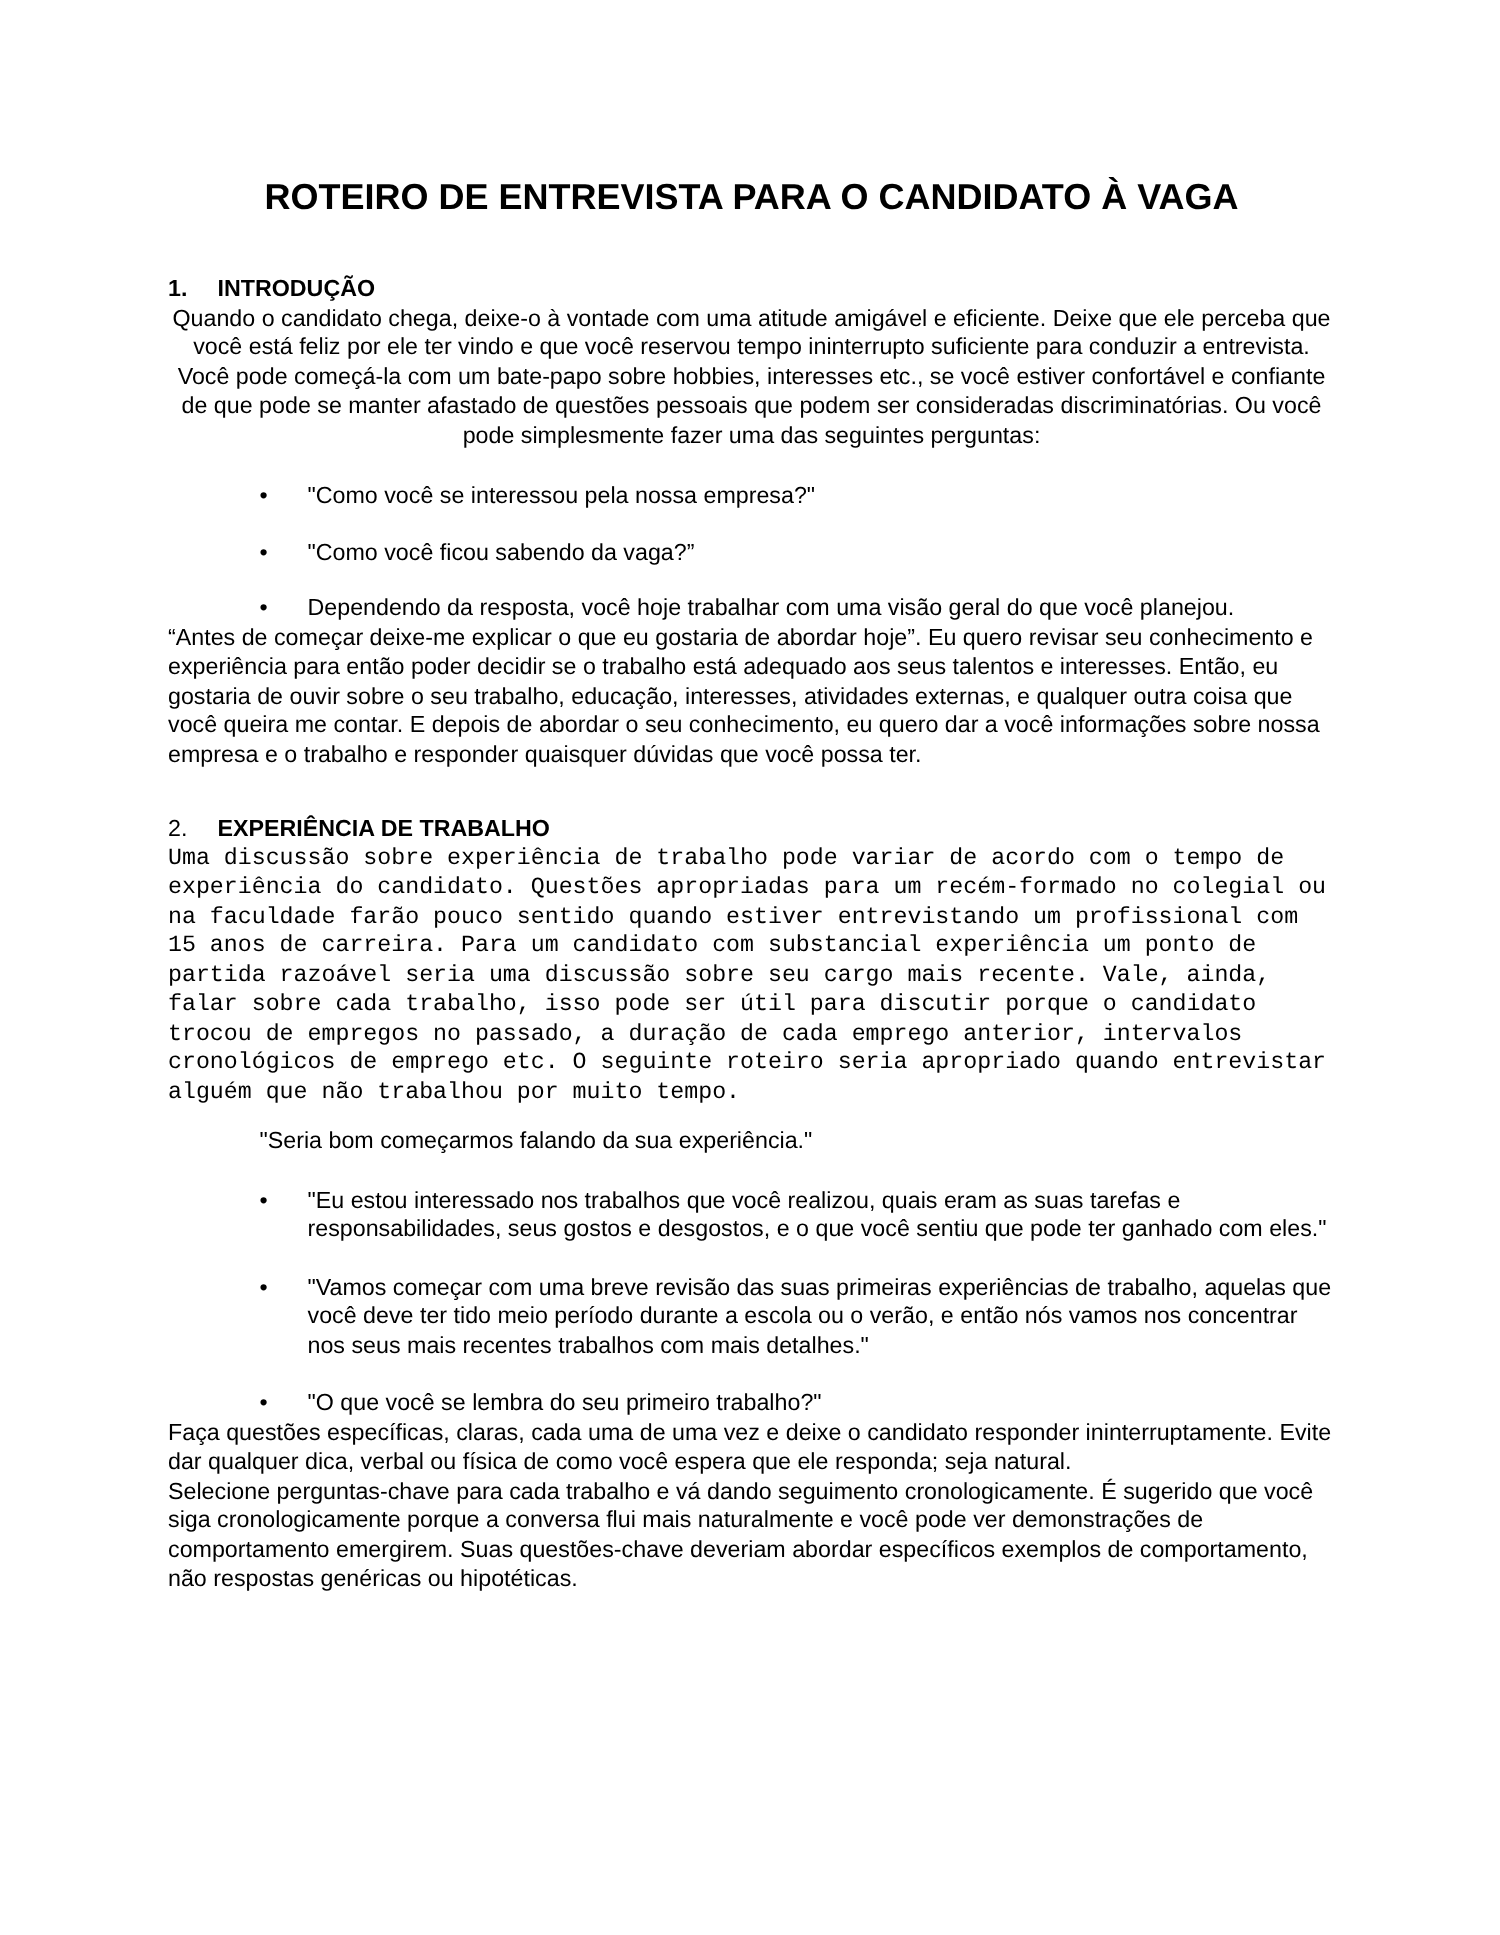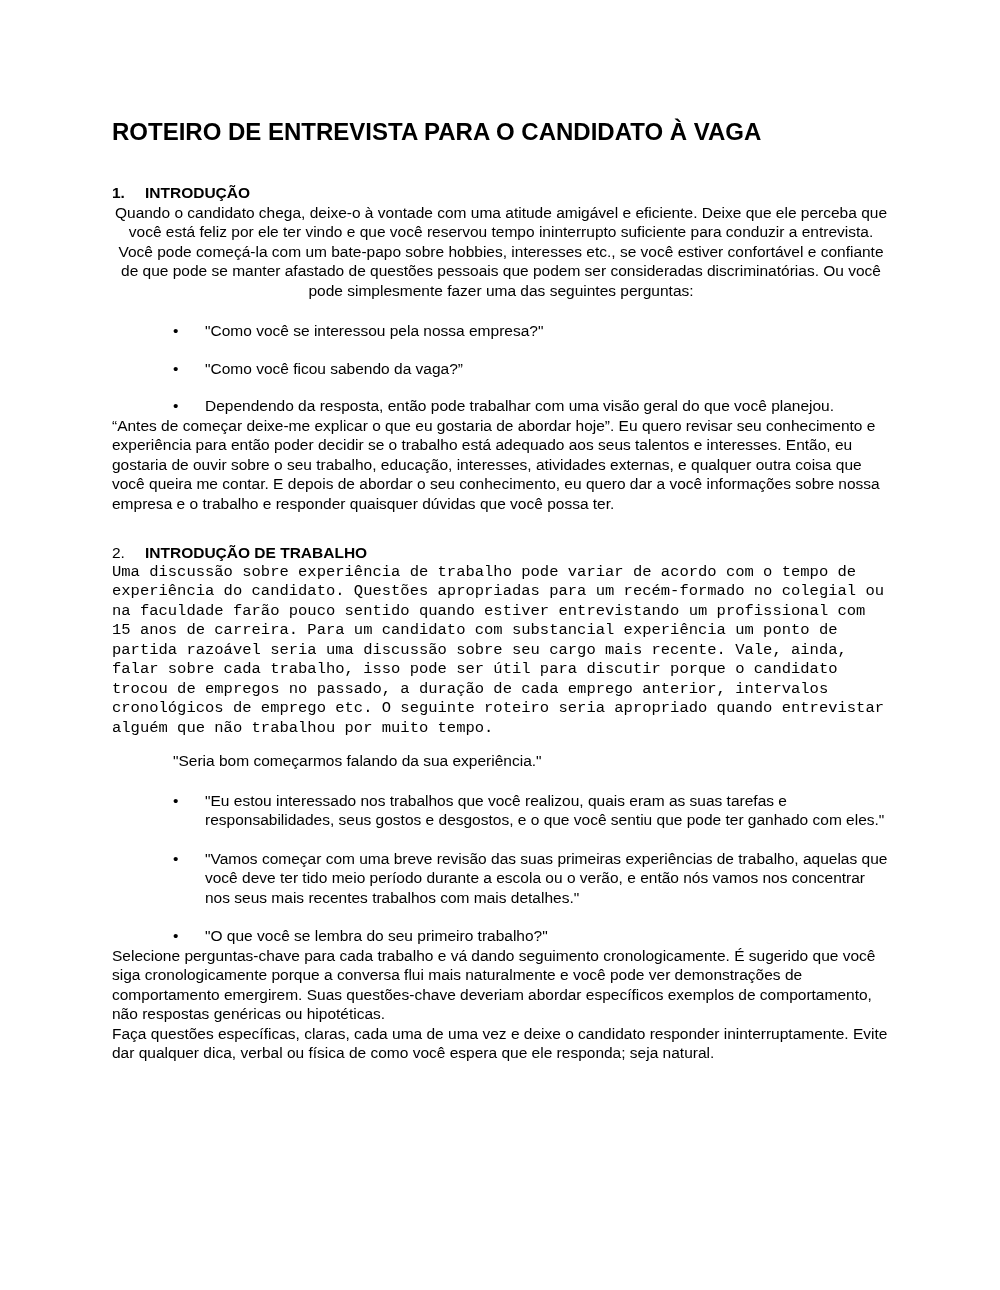--- a/index.html
+++ b/index.html
@@ -21,21 +21,21 @@
   .content {
     padding: 0 110px 0 112px;
     box-sizing: border-box;
   }
   .doc-title {
     margin: 0;
     padding-top: 118px;
     font-size: 24px;
     line-height: 28px;
     font-weight: bold;
-    text-align: left;
+    text-align: center;
     letter-spacing: 0px;
   }
   .section-heading {
     display: flex;
     margin: 0;
     font-size: 15.5px;
     line-height: 19.5px;
   }
   .section-heading .hnum {
     width: 33px;
@@ -102,29 +102,29 @@
       <li>
         <span class="bullet-marker">•</span>
         <span>"Como você se interessou pela nossa empresa?"</span>
       </li>
       <li>
         <span class="bullet-marker">•</span>
         <span>"Como você ficou sabendo da vaga?”</span>
       </li>
       <li>
         <span class="bullet-marker">•</span>
-        <span>Dependendo da resposta, então pode trabalhar com uma visão geral do que você planejou.</span>
+        <span>Dependendo da resposta, você hoje trabalhar com uma visão geral do que você planejou.</span>
       </li>
     </ul>
 
     <p class="body para-closing-1">“Antes de começar deixe-me explicar o que eu gostaria de abordar hoje”. Eu quero revisar seu conhecimento e experiência para então poder decidir se o trabalho está adequado aos seus talentos e interesses. Então, eu gostaria de ouvir sobre o seu trabalho, educação, interesses, atividades externas, e qualquer outra coisa que você queira me contar. E depois de abordar o seu conhecimento, eu quero dar a você informações sobre nossa empresa e o trabalho e responder quaisquer dúvidas que você possa ter.</p>
 
     <div class="section-heading heading-2">
       <span class="hnum regular">2.</span>
-      <span class="htext bold">INTRODUÇÃO DE TRABALHO</span>
+      <span class="htext bold">EXPERIÊNCIA DE TRABALHO</span>
     </div>
 
     <p class="body para-intro-2">Uma discussão sobre experiência de trabalho pode variar de acordo com o tempo de experiência do candidato. Questões apropriadas para um recém-formado no colegial ou na faculdade farão pouco sentido quando estiver entrevistando um profissional com 15 anos de carreira. Para um candidato com substancial experiência um ponto de partida razoável seria uma discussão sobre seu cargo mais recente. Vale, ainda, falar sobre cada trabalho, isso pode ser útil para discutir porque o candidato trocou de empregos no passado, a duração de cada emprego anterior, intervalos cronológicos de emprego etc. O seguinte roteiro seria apropriado quando entrevistar alguém que não trabalhou por muito tempo.</p>
 
     <p class="quote-line">"Seria bom começarmos falando da sua experiência."</p>
 
     <ul class="bullets bullets-2">
       <li>
         <span class="bullet-marker">•</span>
         <span>"Eu estou interessado nos trabalhos que você realizou, quais eram as suas tarefas e responsabilidades, seus gostos e desgostos, e o que você sentiu que pode ter ganhado com eles."</span>
@@ -132,18 +132,18 @@
       <li>
         <span class="bullet-marker">•</span>
         <span>"Vamos começar com uma breve revisão das suas primeiras experiências de trabalho, aquelas que você deve ter tido meio período durante a escola ou o verão, e então nós vamos nos concentrar nos seus mais recentes trabalhos com mais detalhes."</span>
       </li>
       <li>
         <span class="bullet-marker">•</span>
         <span>"O que você se lembra do seu primeiro trabalho?"</span>
       </li>
     </ul>
 
+    <p class="body para-closing-2b">Faça questões específicas, claras, cada uma de uma vez e deixe o candidato responder ininterruptamente. Evite dar qualquer dica, verbal ou física de como você espera que ele responda; seja natural.</p>
+
     <p class="body para-closing-2a">Selecione perguntas-chave para cada trabalho e vá dando seguimento cronologicamente. É sugerido que você siga cronologicamente porque a conversa flui mais naturalmente e você pode ver demonstrações de comportamento emergirem. Suas questões-chave deveriam abordar específicos exemplos de comportamento, não respostas genéricas ou hipotéticas.</p>
-
-    <p class="body para-closing-2b">Faça questões específicas, claras, cada uma de uma vez e deixe o candidato responder ininterruptamente. Evite dar qualquer dica, verbal ou física de como você espera que ele responda; seja natural.</p>
 
   </div>
 </div>
 
 </body></html>

